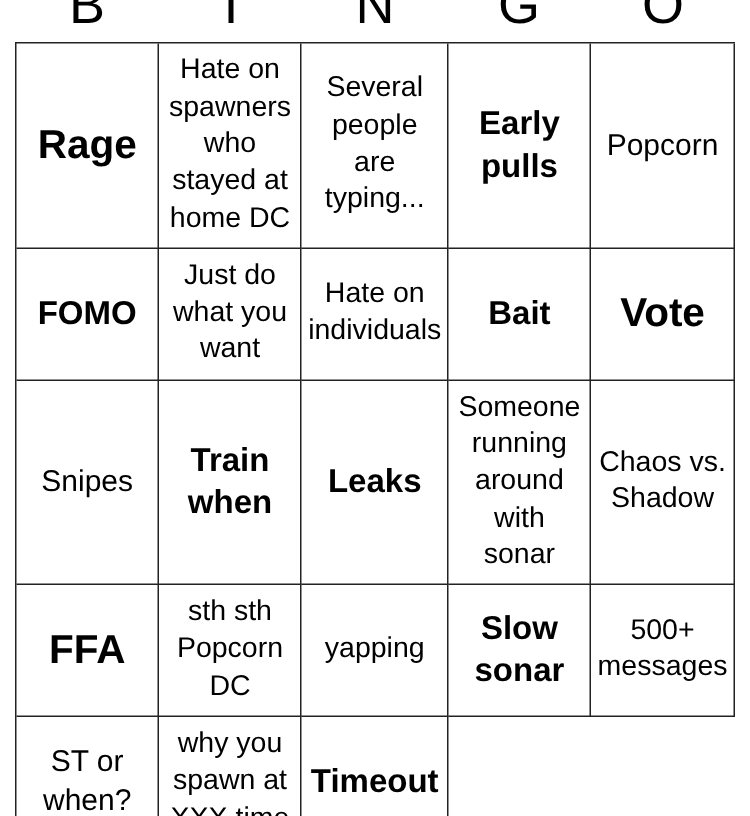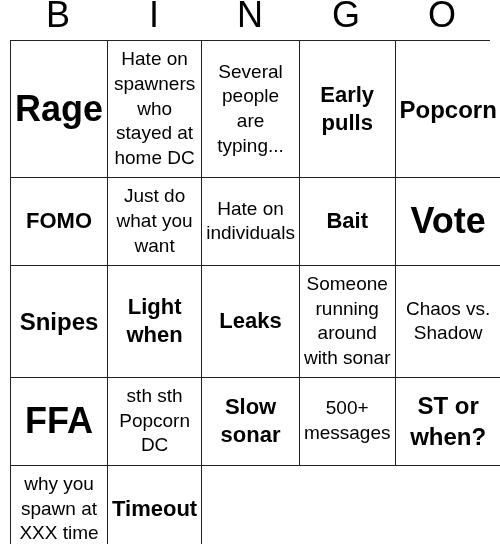--- a/index.html
+++ b/index.html
@@ -56,28 +56,28 @@
       font-size: 19px;
       line-height: 1.3;
     }
 
     .bingo-cell.large {
       font-size: 22px;
       font-weight: bold;
     }
 
     .bingo-cell.xlarge {
-      font-size: 36px;
+      font-size: 27px;
       font-weight: bold;
       text-align: right;
     }
 
     .bingo-cell.medium {
-      font-size: 24px;
-      font-weight: bold;
+      font-size: 20px;
+      font-weight: normal;
     }
   </style>
 </head>
 <body>
 
 <div class="bingo-card">
   <div class="bingo-title">
     <div class="bingo-letter">B</div>
     <div class="bingo-letter">I</div>
     <div class="bingo-letter">N</div>
@@ -89,25 +89,26 @@
       <div class="bingo-cell">Hate on spawners who stayed at home DC</div>
       <div class="bingo-cell">Several people are typing...</div>
       <div class="bingo-cell large">Early pulls</div>
       <div class="bingo-cell medium">Popcorn</div>
       <div class="bingo-cell large">FOMO</div>
       <div class="bingo-cell">Just do what you want</div>
       <div class="bingo-cell">Hate on individuals</div>
       <div class="bingo-cell large">Bait</div>
       <div class="bingo-cell xlarge">Vote</div>
       <div class="bingo-cell medium">Snipes</div>
-      <div class="bingo-cell large">Light when</div>
+      <div class="bingo-cell large">Train when</div>
       <div class="bingo-cell large">Leaks</div>
       <div class="bingo-cell">Someone running around with sonar</div>
       <div class="bingo-cell">Chaos vs. Shadow</div>
       <div class="bingo-cell xlarge">FFA</div>
       <div class="bingo-cell">sth sth Popcorn DC</div>
+      <div class="bingo-cell">yapping</div>
       <div class="bingo-cell large">Slow sonar</div>
       <div class="bingo-cell">500+ messages</div>
       <div class="bingo-cell medium">ST or when?</div>
       <div class="bingo-cell">why you spawn at XXX time</div>
       <div class="bingo-cell large">Timeout</div>
     </div>
 </div>
 
 </body></html>

